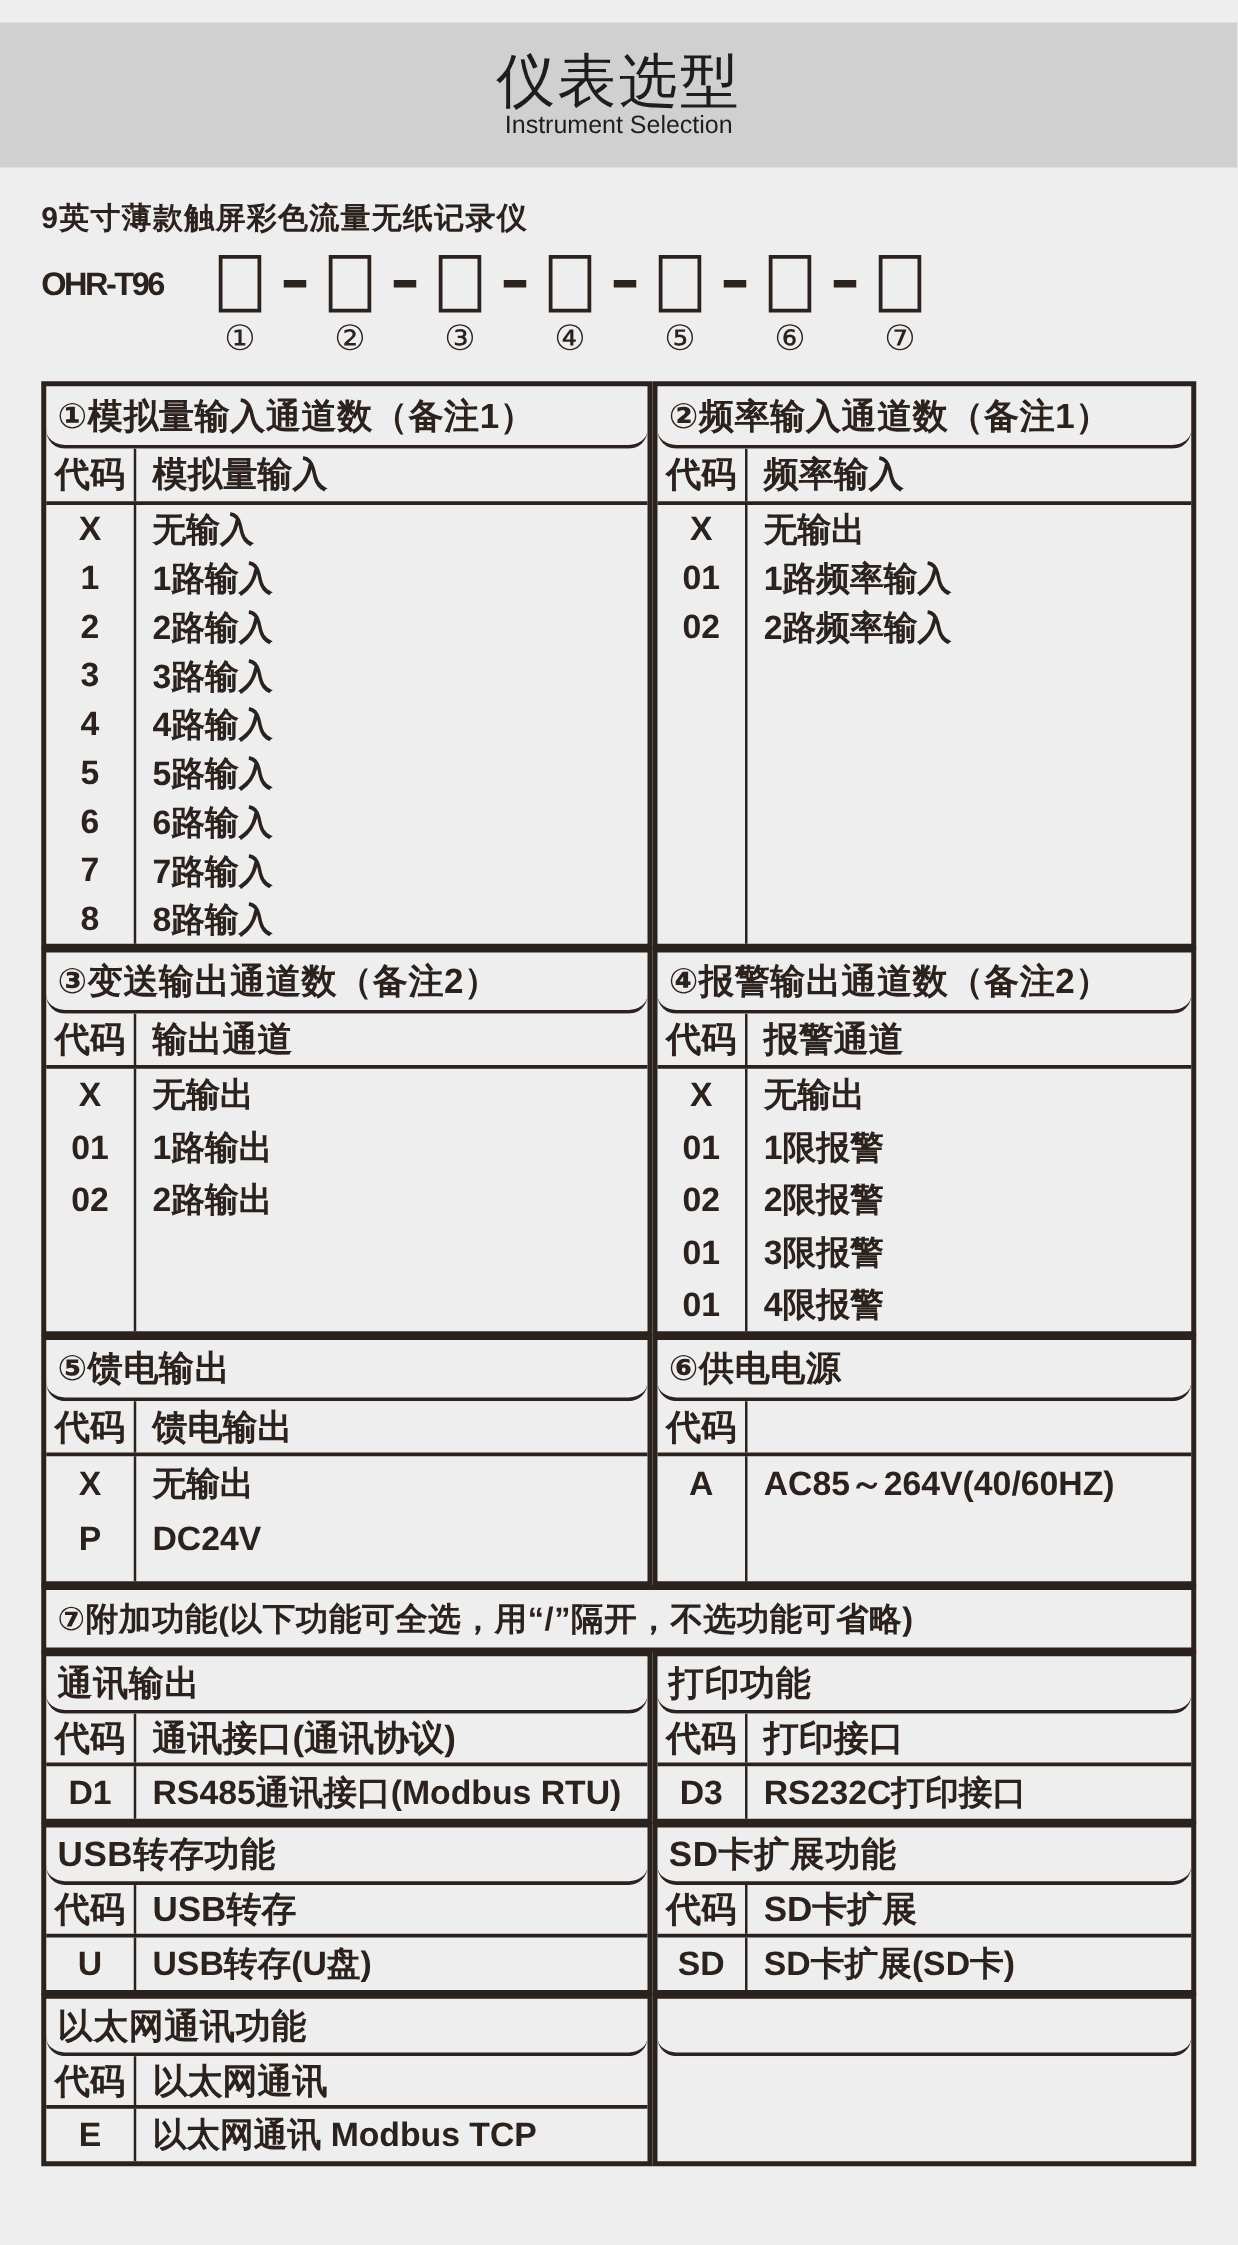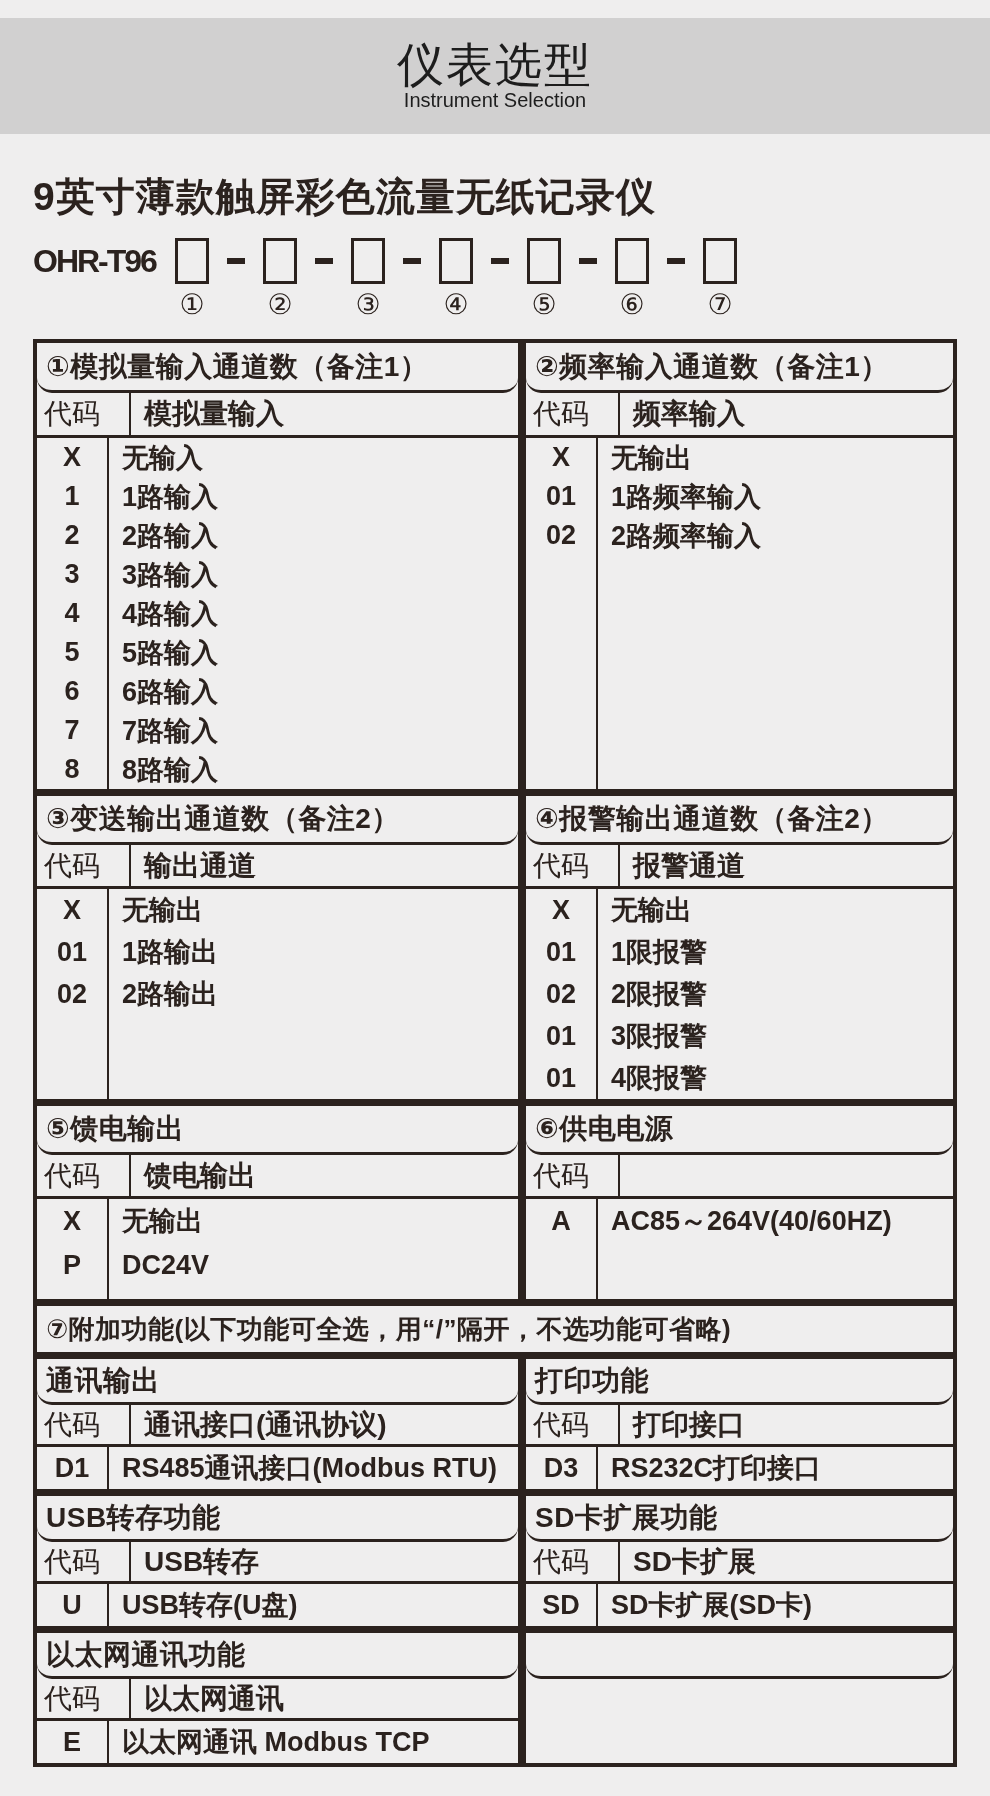--- a/index.html
+++ b/index.html
@@ -17,41 +17,41 @@
   }
   
   .banner{
     margin-top:18px;height:116px;background:var(--banner-bg);
     display:flex;flex-direction:column;align-items:center;justify-content:center;
   }
   .banner-title{font-size:47px;font-weight:normal;letter-spacing:2px;line-height:1.05;color:#1d1d1d;}
   .banner-sub{font-size:20px;font-weight:500;color:#1d1d1d;margin-top:0px;}
   
   .product{padding:0 33px;}
-  .product-title{margin-top:36px;font-size:39px;font-weight:bold;letter-spacing:1px;}
+  .product-title{margin-top:24px;font-size:24px;font-weight:bold;letter-spacing:1px;}
   .model-line{margin-top:13px;display:flex;align-items:center;height:48px;}
-  .model-prefix{font-size:32px;font-weight:bold;letter-spacing:-2px;width:142px;flex:none;}
+  .model-prefix{font-size:26px;font-weight:bold;letter-spacing:-2px;width:142px;flex:none;}
   .slot{width:34px;height:46px;border:3px solid var(--ink);flex:none;background:transparent;}
   .dash{width:18px;height:6px;background:var(--ink);margin:0 18px;flex:none;}
   .circles{display:flex;margin-left:115px;margin-top:3px;}
   .circle{width:88px;text-align:center;font-size:28px;font-weight:400;font-family:"DejaVu Sans","Liberation Sans",sans-serif;}
   
   .sel-table{margin:18px 33px 0 33px;}
   .block-row{display:flex;align-items:stretch;}
   .block-row + .block-row, .sec7-row + .block-row, .block-row + .sec7-row{margin-top:-1px;}
   .half{border:4px solid var(--ink);display:flex;flex-direction:column;}
   .half.left{width:489px;flex:none;}
   .half.right{width:435px;flex:none;}
   .sec-title{
     height:var(--th,50px);border-bottom:3px solid var(--ink);
     display:flex;align-items:center;padding:0 9px;
     font-size:28px;font-weight:bold;letter-spacing:0.5px;flex:none;border-radius:15px;
   }
   .sub{display:flex;border-bottom:3px solid var(--ink);height:var(--sh,44px);flex:none;}
-  .code-h{width:94px;flex:none;border-right:2px solid var(--ink);display:flex;align-items:center;padding-left:7px;font-size:28px;font-weight:normal;}
+  .code-h{width:72px;flex:none;border-right:2px solid var(--ink);display:flex;align-items:center;padding-left:7px;font-size:28px;font-weight:bold;}
   .desc-h{flex:1;display:flex;align-items:center;padding-left:13px;font-size:28px;font-weight:bold;}
   .data{display:flex;flex:1;min-height:var(--dmin,42px);}
   .codes{width:72px;flex:none;border-right:2px solid var(--ink);display:flex;flex-direction:column;}
   .descs{flex:1;display:flex;flex-direction:column;}
   .cell{height:var(--rh,40px);display:flex;align-items:center;font-size:27px;font-weight:bold;flex:none;}
   .codes .cell{justify-content:center;}
   .descs .cell{padding-left:13px;}
   
   .bA{--th:50px;--sh:45px;--rh:39px;--dmin:351px;}
   .bB{--th:49px;--sh:44px;--rh:42px;--dmin:210px;}

